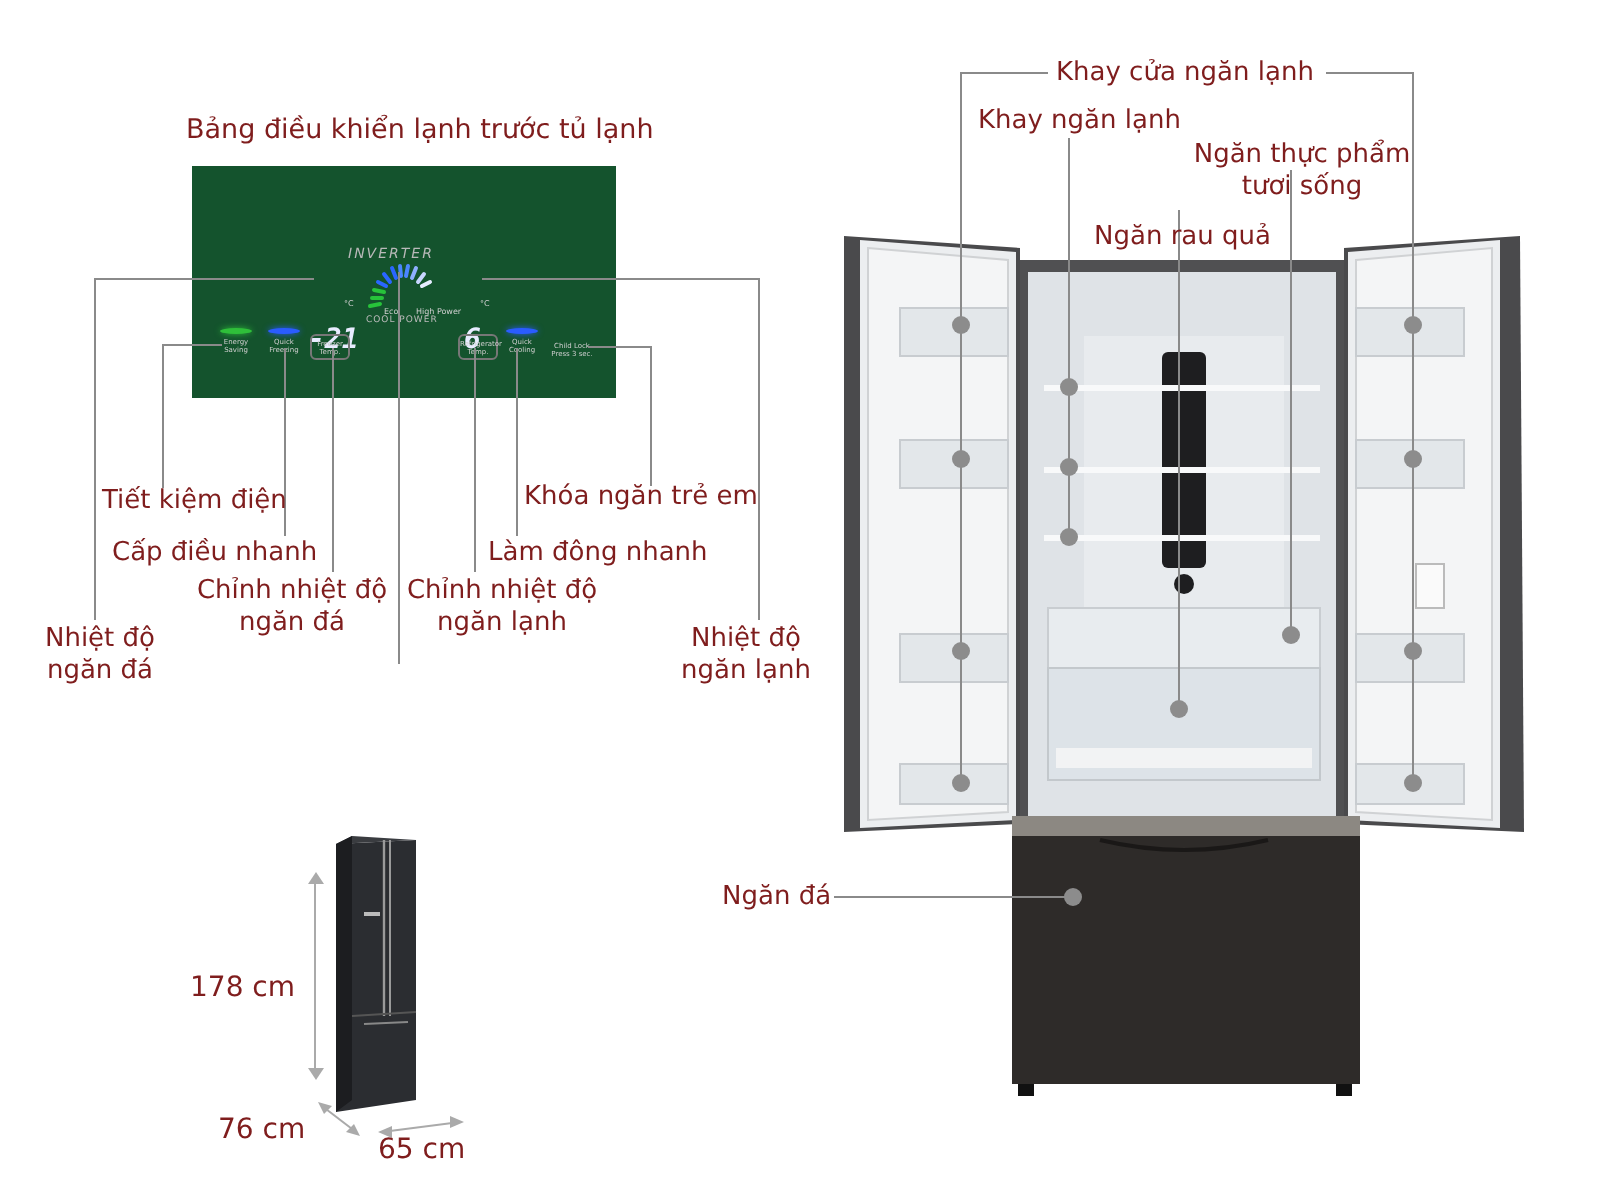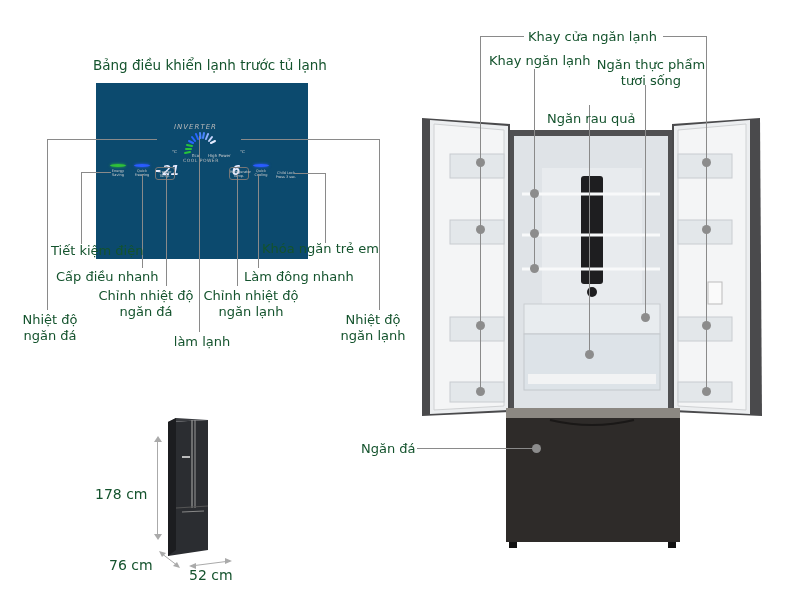--- a/index.html
+++ b/index.html
@@ -1,24 +1,24 @@
 <!DOCTYPE html>
 <html><head>
 <meta charset="utf-8">
 <style>
   * { box-sizing: border-box; margin: 0; padding: 0; }
   body { width: 800px; height: 600px; background: #ffffff; position: relative; overflow: hidden;
          font-family: "DejaVu Sans", sans-serif; color: #757575; }
-  .lbl { position: absolute; font-size: 13px; color: #14532d; line-height: 16px; white-space: nowrap; }
+  .lbl { position: absolute; font-size: 13px; color: #7f1d1d; line-height: 16px; white-space: nowrap; }
   .lbl.c { text-align: center; }
   .ln { position: absolute; background: #8a8a8a; }
   .dot { position: absolute; width: 9px; height: 9px; border-radius: 50%; background: #8c8c8c; }
 
   
-  .panel { position: absolute; left: 96px; top: 83px; width: 212px; height: 176px; background: #0c4a6e; }
+  .panel { position: absolute; left: 96px; top: 83px; width: 212px; height: 116px; background: #14532d; }
   .inverter { position: absolute; left: 78px; top: 40px; font-size: 7px; font-style: italic; color: #b9b9b9; letter-spacing: 1px; }
   .temp { position: absolute; font-family: "DejaVu Sans Mono", monospace; color: #e8ecff; font-size: 14px; font-weight: bold; font-style: italic; margin-top: 29px; }
   .unit { position: absolute; font-size: 4px; color: #d0d0d0; }
   .gauge { position: absolute; left: 85px; top: 48px; width: 40px; height: 26px; }
   .coolpower { position: absolute; left: 87px; top: 75px; font-size: 4.5px; color: #bbbbbb; letter-spacing: .5px; }
   .pbtn { position: absolute; width: 20px; height: 13px; font-size: 3.5px; color: #cfcfcf; text-align: center; line-height: 4px; padding-top: 2px; }
   .pbtn.box { border: 1px solid #777; border-radius: 3px; }
   .glow { position: absolute; top: -3px; left: 2px; width: 16px; height: 3px; border-radius: 50%; }
 
   
@@ -107,21 +107,20 @@
 </div>
 <div class="lbl c" style="left:203px;top:288px;width:96px;">
   <div>Chỉnh nhiệt độ</div>
   <div>ngăn lạnh</div>
 </div>
 <div class="lbl c" style="left:20px;top:312px;width:60px;">
   <div>Nhiệt độ</div>
   <div>ngăn đá</div>
 </div>
 <div class="lbl c" style="left:142px;top:334px;width:120px;">
-  <div>làm lạnh</div>
 </div>
 <div class="lbl" style="left:262px;top:241px;">Khóa ngăn trẻ em</div>
 <div class="lbl" style="left:244px;top:269px;">Làm đông nhanh</div>
 <div class="lbl c" style="left:338px;top:312px;width:70px;">
   <div>Nhiệt độ</div>
   <div>ngăn lạnh</div>
 </div>
 
 <svg class="fr" style="left:150px;top:418px;" width="60" height="140" viewBox="0 0 60 140">
   <polygon points="18,4 58,2 58,132 18,138" fill="#2b2d31"></polygon>
@@ -142,21 +141,21 @@
   <polygon points="1,1 8,3 4,7" fill="#aaa"></polygon>
     <polygon points="22,18 15,16 19,12" fill="#aaa"></polygon>
 </svg>
 <svg class="fr" style="left:188px;top:558px;" width="46" height="12">
   <line x1="3" y1="8" x2="42" y2="3" stroke="#aaa" stroke-width="1"></line>
   <polygon points="1,8 8,5 8,11" fill="#aaa"></polygon>
     <polygon points="44,3 37,0 37,6" fill="#aaa"></polygon>
 </svg>
 <div class="lbl" style="left:95px;top:486px;font-size:14px;">178 cm</div>
 <div class="lbl" style="left:109px;top:557px;font-size:14px;">76 cm</div>
-<div class="lbl" style="left:189px;top:567px;font-size:14px;">52 cm</div>
+<div class="lbl" style="left:189px;top:567px;font-size:14px;">65 cm</div>
 
 <svg class="fr" style="left:420px;top:112px;" width="345" height="440" viewBox="0 0 345 440">
 
   <polygon points="2,6 90,12 90,300 2,304" fill="#4a4a4c"></polygon>
   <polygon points="10,8 88,14 88,298 10,302" fill="#eceef0"></polygon>
   <polygon points="14,12 84,18 84,294 14,298" fill="#f4f5f6" stroke="#d0d2d4"></polygon>
   <rect x="30" y="42" width="54" height="24" fill="#e3e7ea" stroke="#c8ccd0"></rect>
   <rect x="30" y="108" width="54" height="24" fill="#e3e7ea" stroke="#c8ccd0"></rect>
   <rect x="30" y="205" width="54" height="24" fill="#e3e7ea" stroke="#c8ccd0"></rect>
   <rect x="30" y="270" width="54" height="20" fill="#e3e7ea" stroke="#c8ccd0"></rect>
@@ -212,18 +211,18 @@
 <div class="dot" style="left:702px;top:387px;"></div>
 <div class="dot" style="left:530px;top:189px;"></div>
 <div class="dot" style="left:530px;top:229px;"></div>
 <div class="dot" style="left:530px;top:264px;"></div>
 <div class="dot" style="left:641px;top:313px;"></div>
 <div class="dot" style="left:585px;top:350px;"></div>
 <div class="dot" style="left:532px;top:444px;"></div>
 
 <div class="lbl" style="left:528px;top:29px;">Khay cửa ngăn lạnh</div>
 <div class="lbl" style="left:489px;top:53px;">Khay ngăn lạnh</div>
-<div class="lbl c" style="left:596px;top:57px;width:110px;">
+<div class="lbl c" style="left:596px;top:70px;width:110px;">
   <div>Ngăn thực phẩm</div>
   <div>tươi sống</div>
 </div>
 <div class="lbl" style="left:547px;top:90px;margin-top:21px;">Ngăn rau quả</div>
 <div class="lbl" style="left:361px;top:441px;">Ngăn đá</div>
 
 </body></html>

